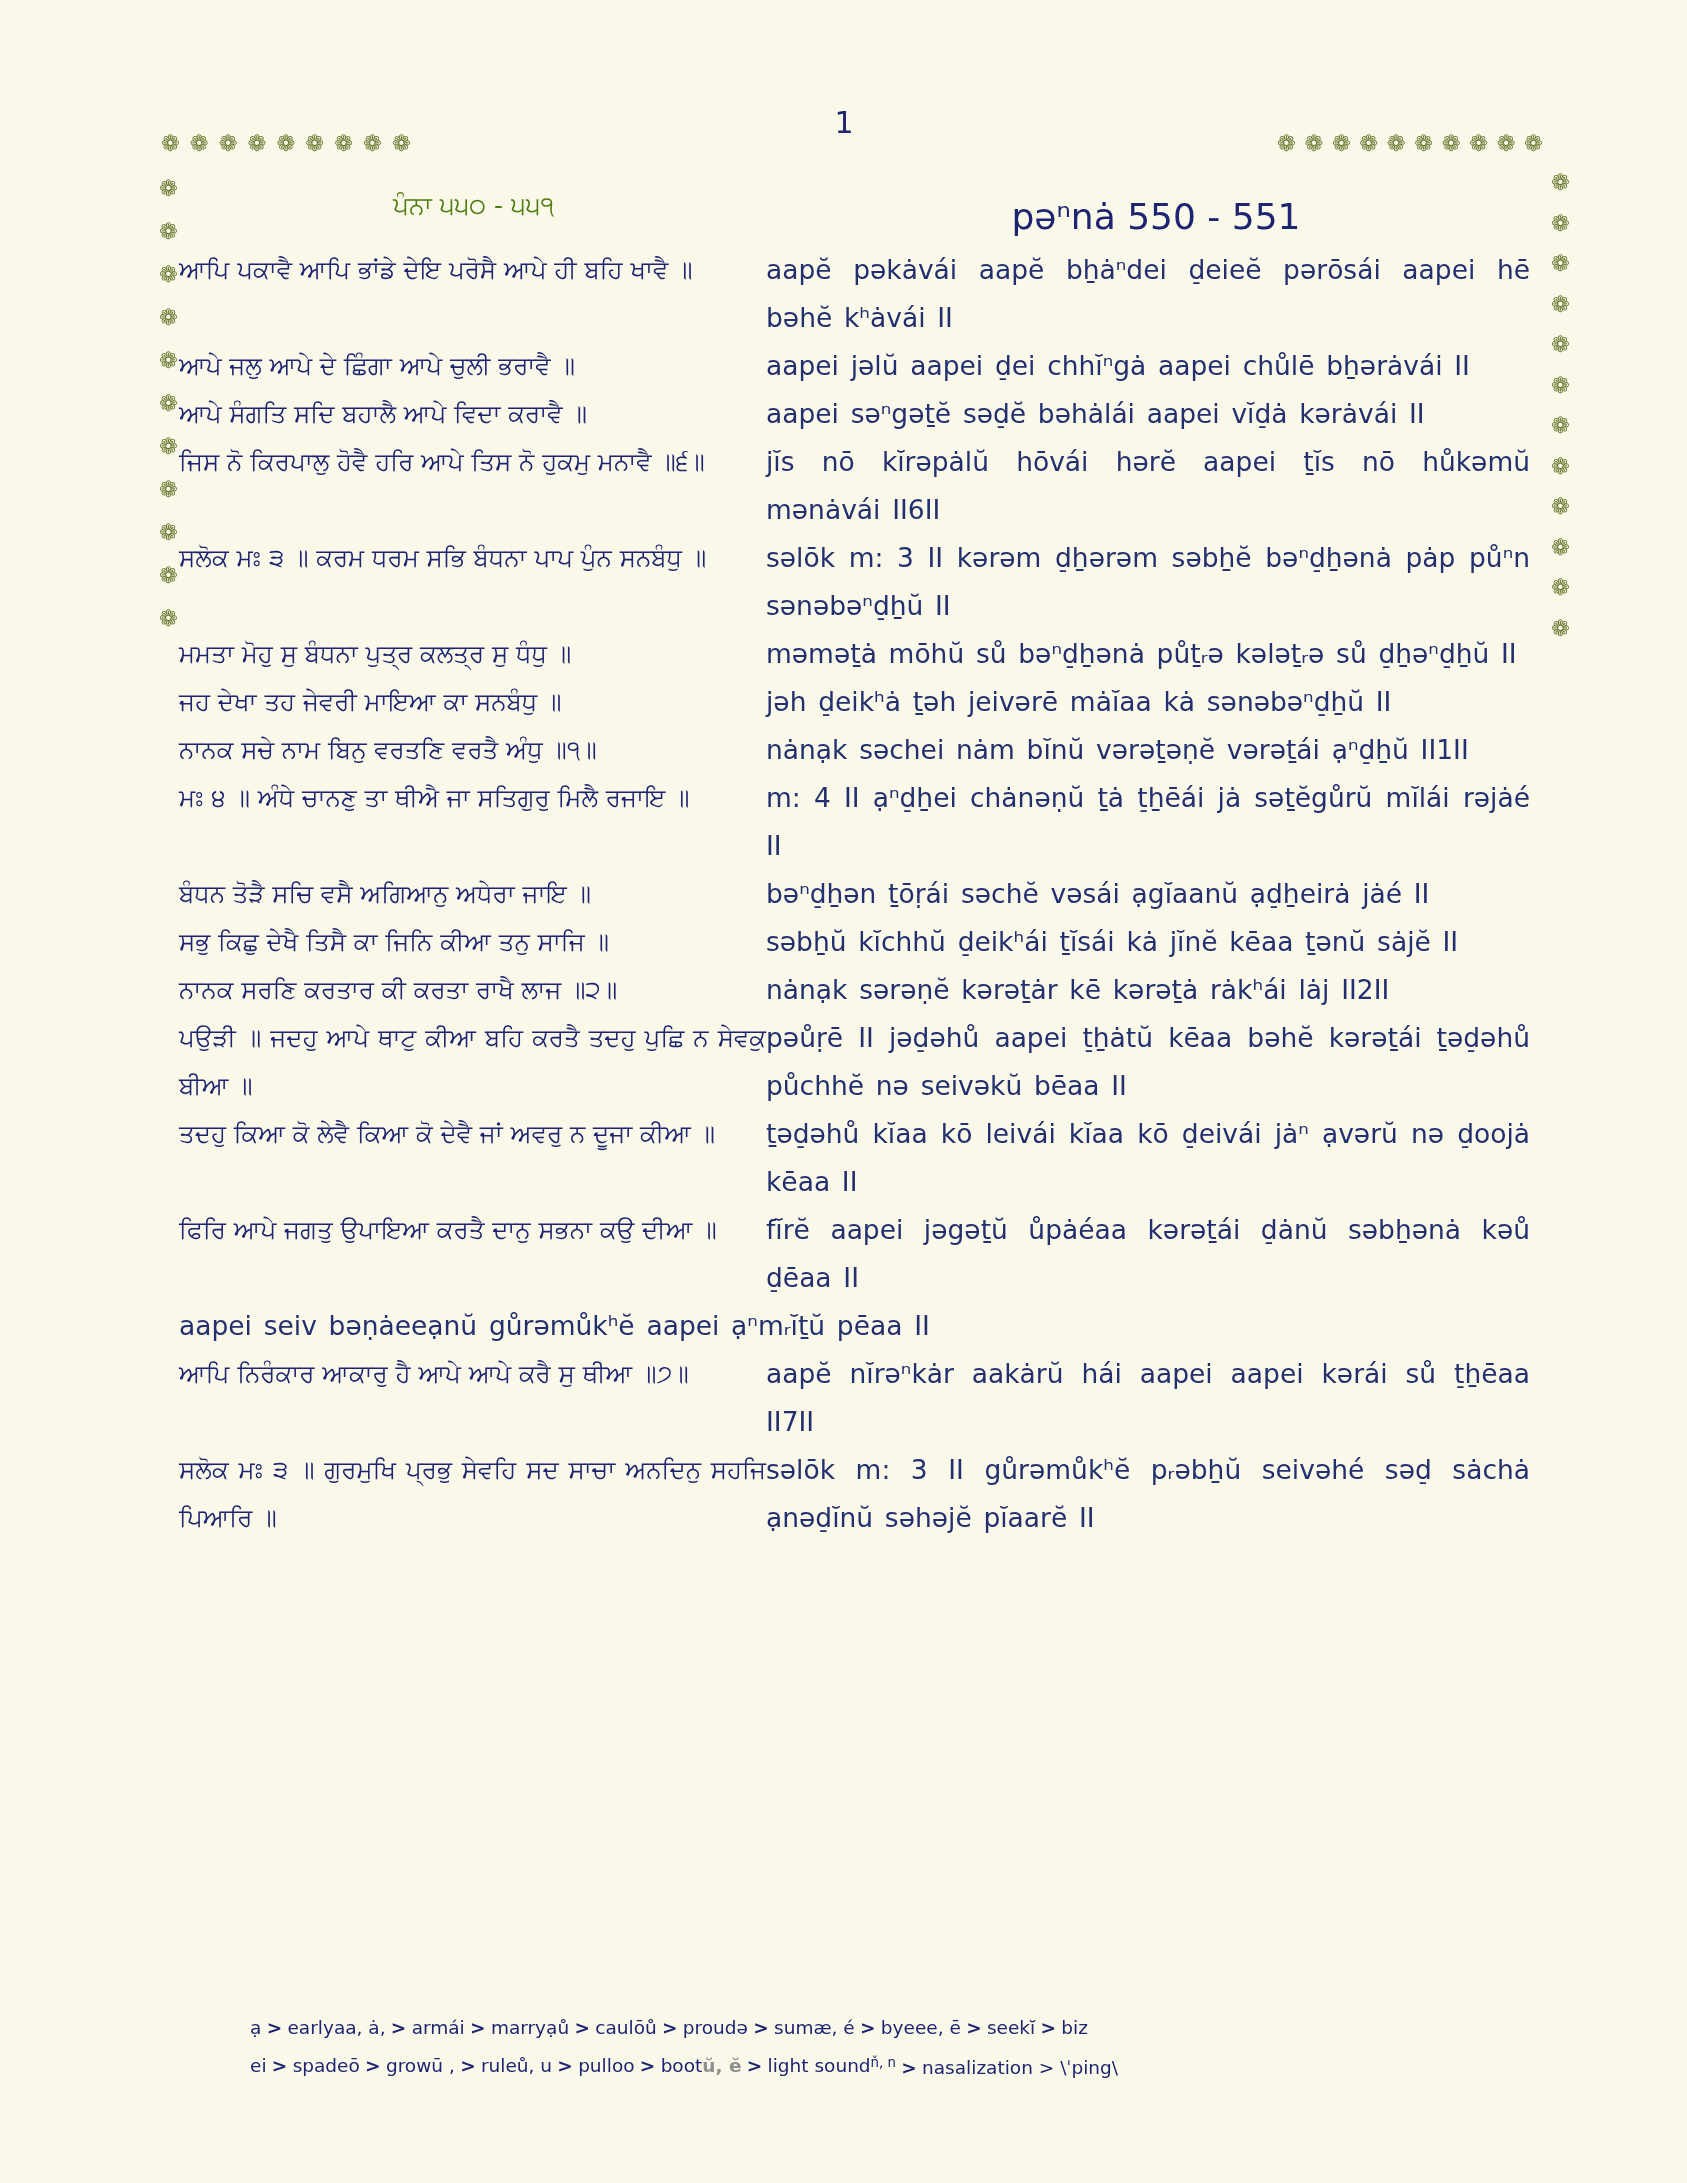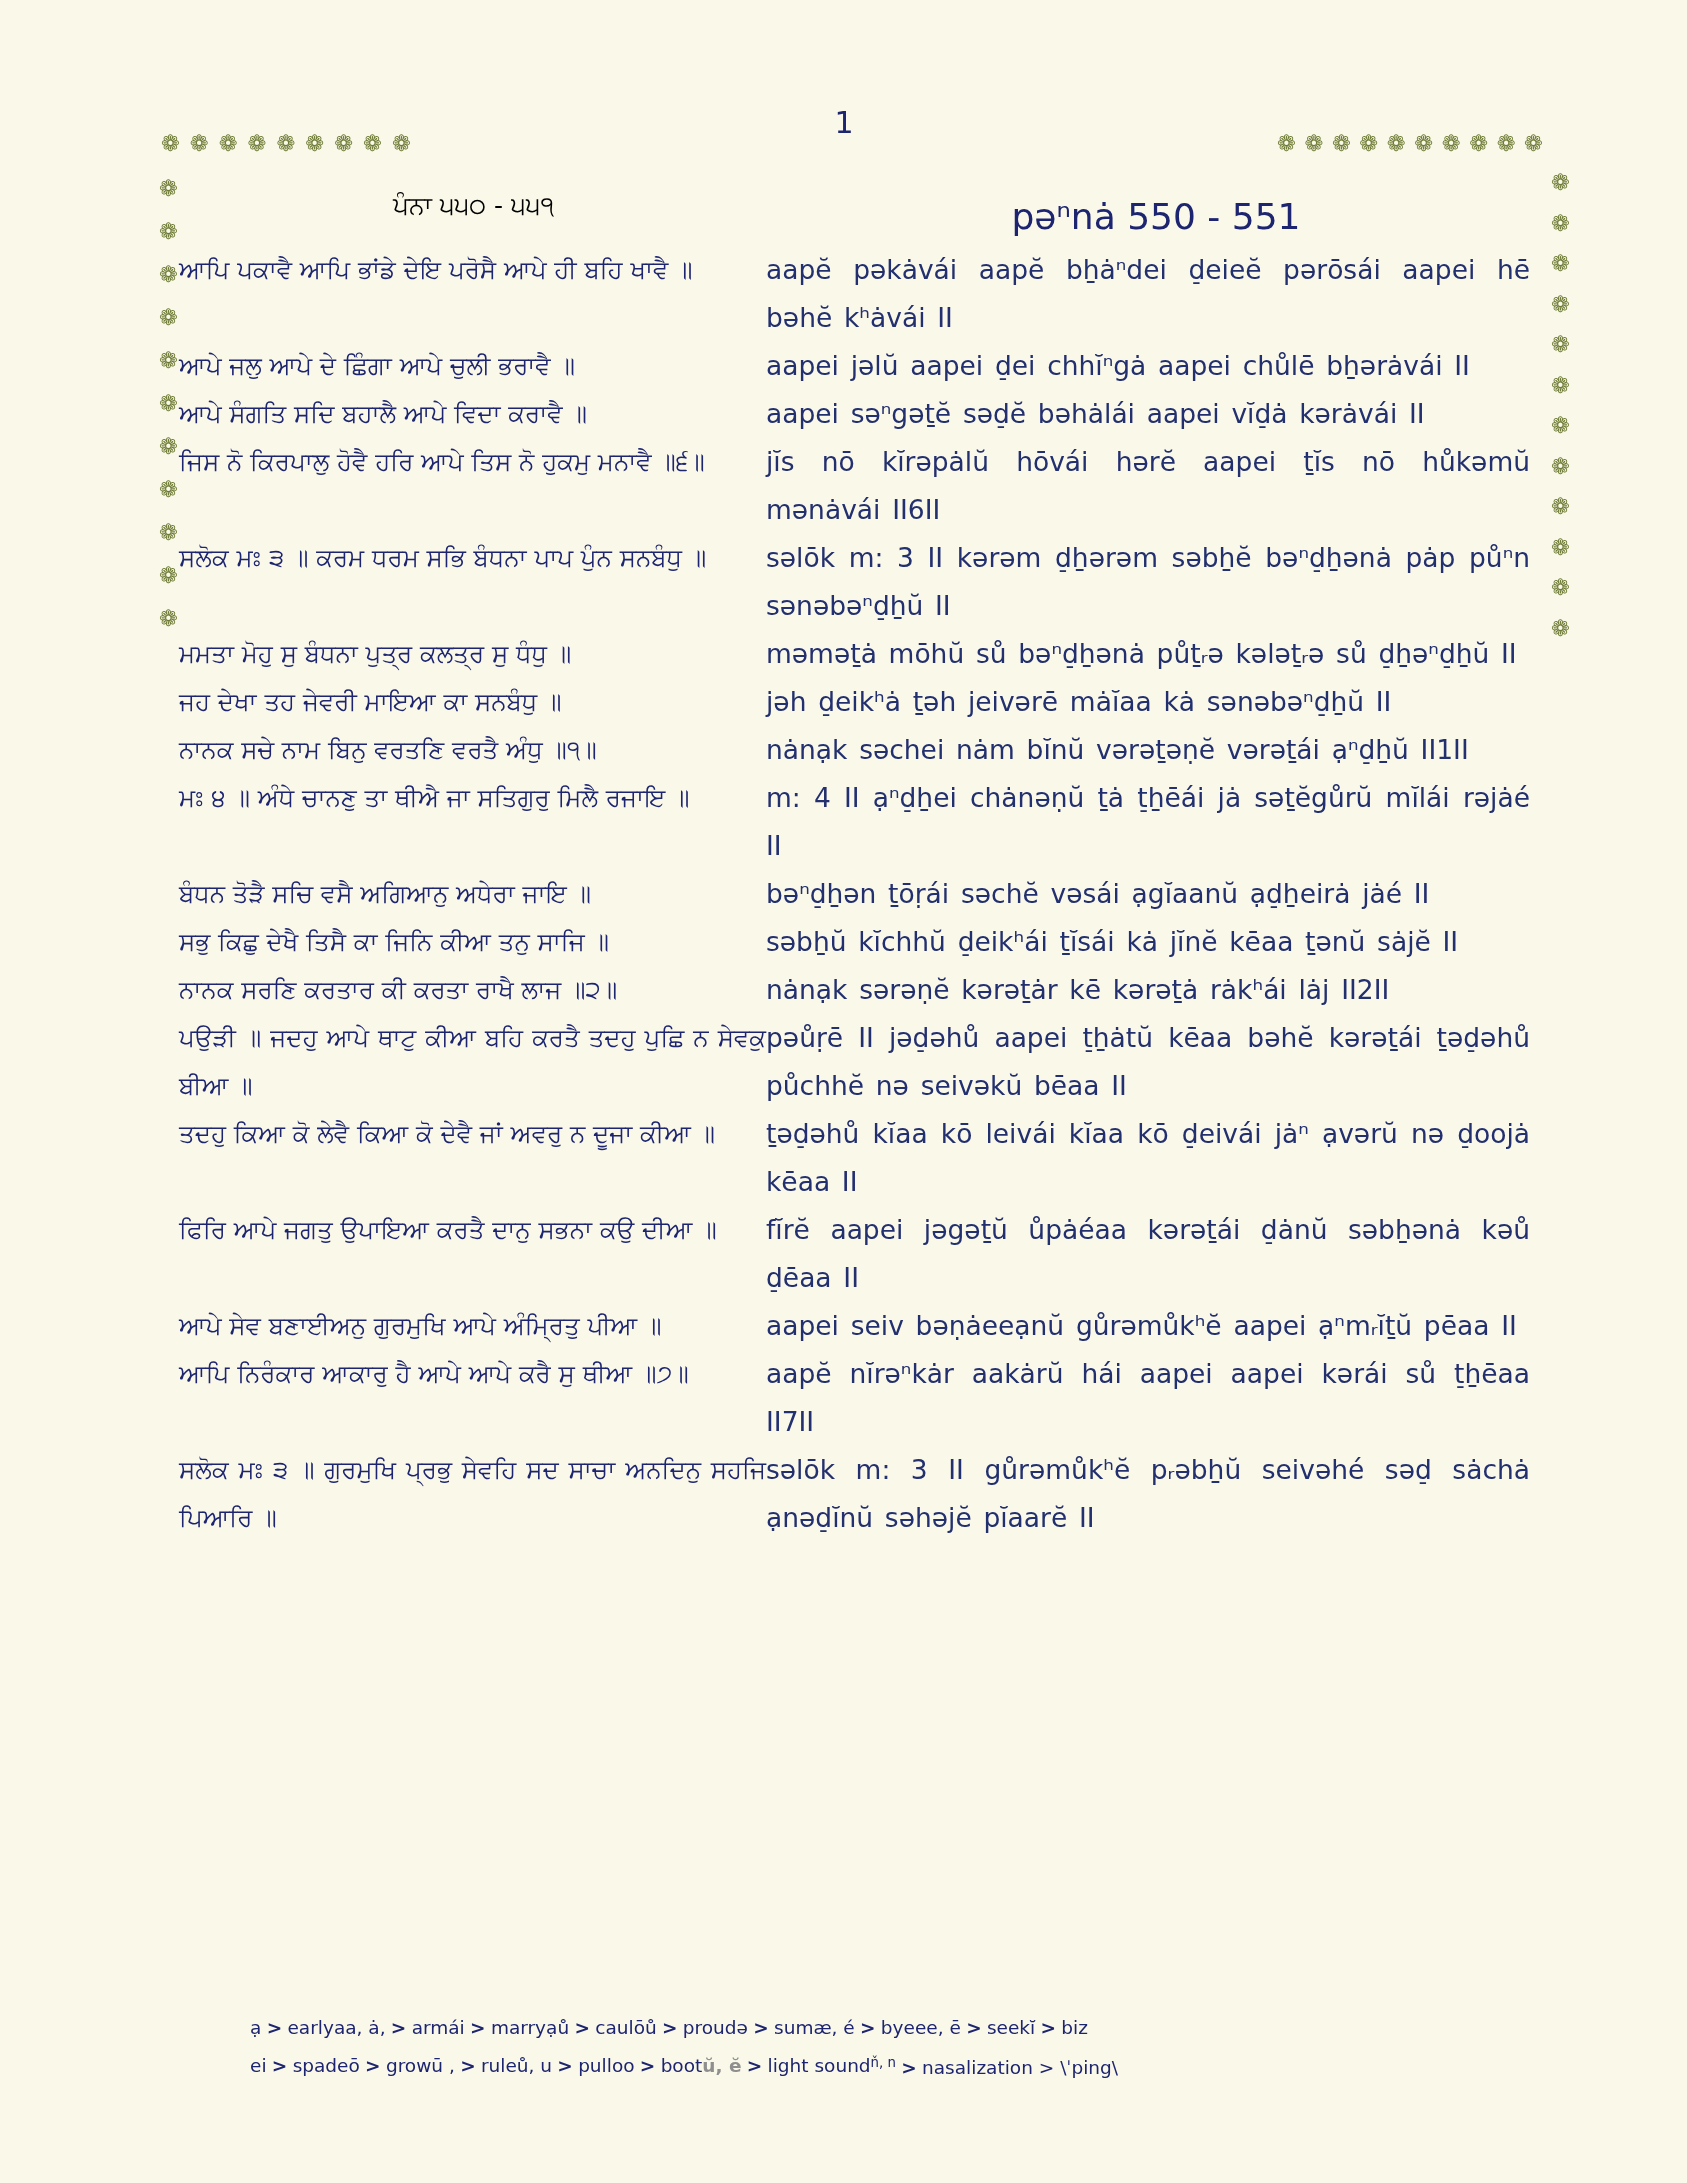--- a/index.html
+++ b/index.html
@@ -25,21 +25,21 @@
   #flowers-left-col{left:159px;top:177px;gap:20.5px;}
   #flowers-right-col{left:1551px;top:171px;gap:18px;}
 
   
   #page-number{
     position:absolute;left:758px;top:105px;width:172px;
     text-align:center;font-size:30px;color:#1d2570;
   }
   #header-gurmukhi{
     position:absolute;left:179px;top:191px;width:589px;
-    text-align:center;font-size:25px;color:#000000;
+    text-align:center;font-size:25px;color:#4d7c0f;
   }
   #header-roman{
     position:absolute;left:787px;top:196px;width:738px;
     text-align:center;font-size:36px;color:#1d2570;
   }
 
   
   #body-rows{
     position:absolute;left:179px;top:246px;width:1351px;
   }
@@ -201,21 +201,20 @@
     <div class="cell-gurmukhi">ਤਦਹੁ ਕਿਆ ਕੋ ਲੇਵੈ ਕਿਆ ਕੋ ਦੇਵੈ ਜਾਂ ਅਵਰੁ ਨ ਦੂਜਾ ਕੀਆ ॥</div>
     <div class="cell-roman">ṯəd̠əhů kĭaa kō leivái kĭaa kō d̠eivái jȧⁿ ạvərŭ nə d̠oojȧ kēaa II</div>
   </div>
 
   <div class="verse-row">
     <div class="cell-gurmukhi">ਫਿਰਿ ਆਪੇ ਜਗਤੁ ਉਪਾਇਆ ਕਰਤੈ ਦਾਨੁ ਸਭਨਾ ਕਉ ਦੀਆ ॥</div>
     <div class="cell-roman">fĭrĕ aapei jəgəṯŭ ůpȧéaa kərəṯái d̠ȧnŭ səbẖənȧ kəů d̠ēaa II</div>
   </div>
 
   <div class="verse-row">
-    <div class="cell-gurmukhi">ਆਪੇ ਸੇਵ ਬਣਾਈਅਨੁ ਗੁਰਮੁਖਿ ਆਪੇ ਅੰਮ੍ਰਿਤੁ ਪੀਆ ॥</div>
     <div class="cell-roman">aapei seiv bəṇȧeeạnŭ gůrəmůkʰĕ aapei ạⁿmᵣĭṯŭ pēaa II</div>
   </div>
 
   <div class="verse-row">
     <div class="cell-gurmukhi">ਆਪਿ ਨਿਰੰਕਾਰ ਆਕਾਰੁ ਹੈ ਆਪੇ ਆਪੇ ਕਰੈ ਸੁ ਥੀਆ ॥੭॥</div>
     <div class="cell-roman">aapĕ nĭrəⁿkȧr aakȧrŭ hái aapei aapei kərái sů t̠ẖēaa II7II</div>
   </div>
 
   <div class="verse-row">
     <div class="cell-gurmukhi">ਸਲੋਕ ਮਃ ੩ ॥ ਗੁਰਮੁਖਿ ਪ੍ਰਭੁ ਸੇਵਹਿ ਸਦ ਸਾਚਾ ਅਨਦਿਨੁ ਸਹਜਿ ਪਿਆਰਿ ॥</div>

